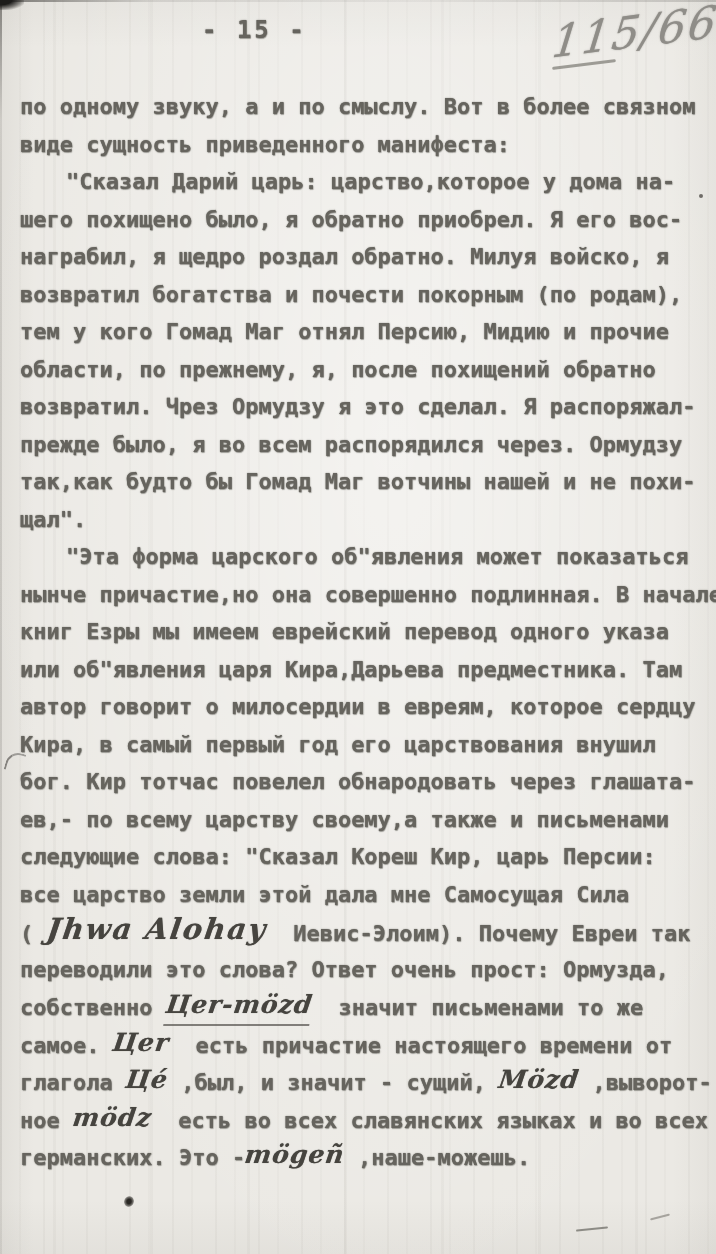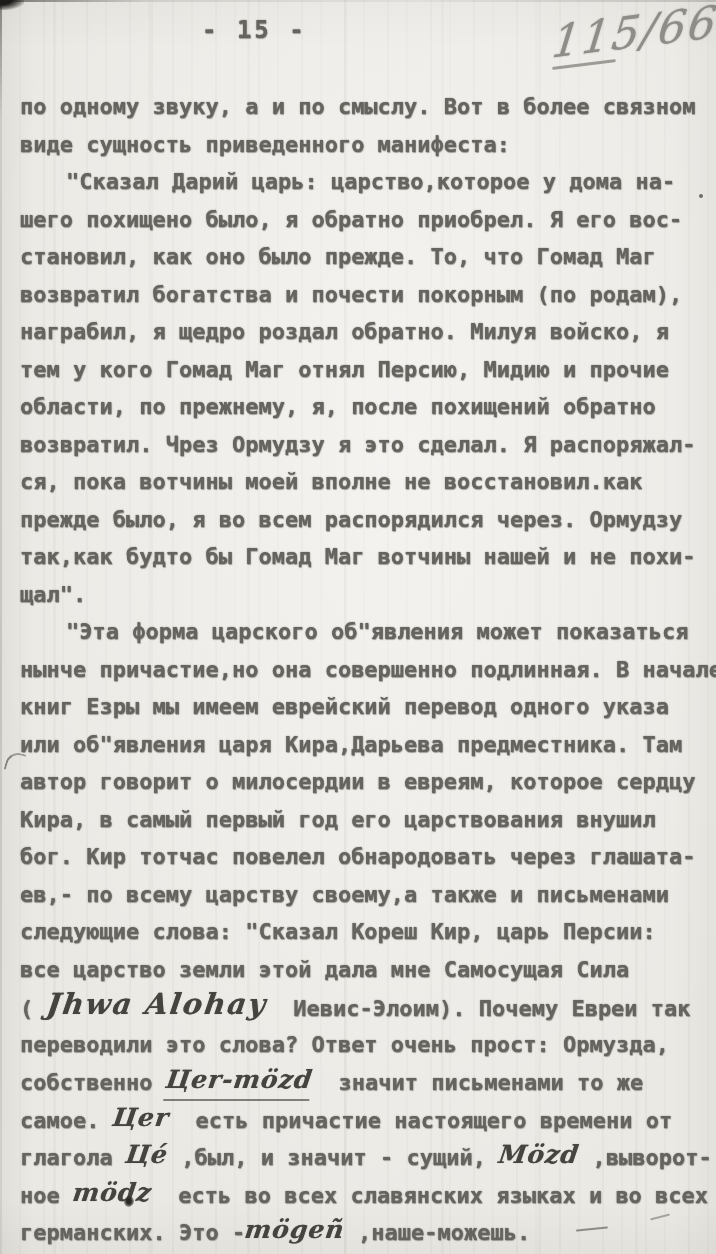--- a/index.html
+++ b/index.html
@@ -129,27 +129,25 @@
   <div class="typed-font header-number">- 15 -</div>
 
   <div class="corner-note">115/66</div>
   <div class="artifact corner-underline"></div>
 
   <div class="text-body typed-font">
       <div class="line"><span class="typed">по одному звуку, а и по смыслу. Вот в более связном</span></div>
       <div class="line"><span class="typed">виде сущность приведенного манифеста:</span></div>
       <div class="line indent"><span class="typed">"Сказал Дарий царь: царство,которое у дома на-</span></div>
       <div class="line"><span class="typed">шего похищено было, я обратно приобрел. Я его вос-</span></div>
-      <div class="line"><span class="typed">становил, как оно было прежде. То, что Гомад Маг</span></div>
+      <div class="line"><span class="typed">награбил, я щедро роздал обратно. Милуя войско, я</span></div>
       <div class="line"><span class="typed">возвратил богатства и почести покорным (по родам),</span></div>
-      <div class="line"><span class="typed">награбил, я щедро роздал обратно. Милуя войско, я</span></div>
       <div class="line"><span class="typed">тем у кого Гомад Маг отнял Персию, Мидию и прочие</span></div>
       <div class="line"><span class="typed">области, по прежнему, я, после похищений обратно</span></div>
       <div class="line"><span class="typed">возвратил. Чрез Ормудзу я это сделал. Я распоряжал-</span></div>
-      <div class="line"><span class="typed">ся, пока вотчины моей вполне не восстановил.как</span></div>
       <div class="line"><span class="typed">прежде было, я во всем распорядился через. Ормудзу</span></div>
       <div class="line"><span class="typed">так,как будто бы Гомад Маг вотчины нашей и не похи-</span></div>
       <div class="line"><span class="typed">щал".</span></div>
       <div class="line indent"><span class="typed">"Эта форма царского об"явления может показаться</span></div>
       <div class="line"><span class="typed">нынче причастие,но она совершенно подлинная. В начале</span></div>
       <div class="line"><span class="typed">книг Езры мы имеем еврейский перевод одного указа</span></div>
       <div class="line"><span class="typed">или об"явления царя Кира,Дарьева предместника. Там</span></div>
       <div class="line"><span class="typed">автор говорит о милосердии в евреям, которое сердцу</span></div>
       <div class="line"><span class="typed">Кира, в самый первый год его царствования внушил</span></div>
       <div class="line"><span class="typed">бог. Кир тотчас повелел обнародовать через глашата-</span></div>

